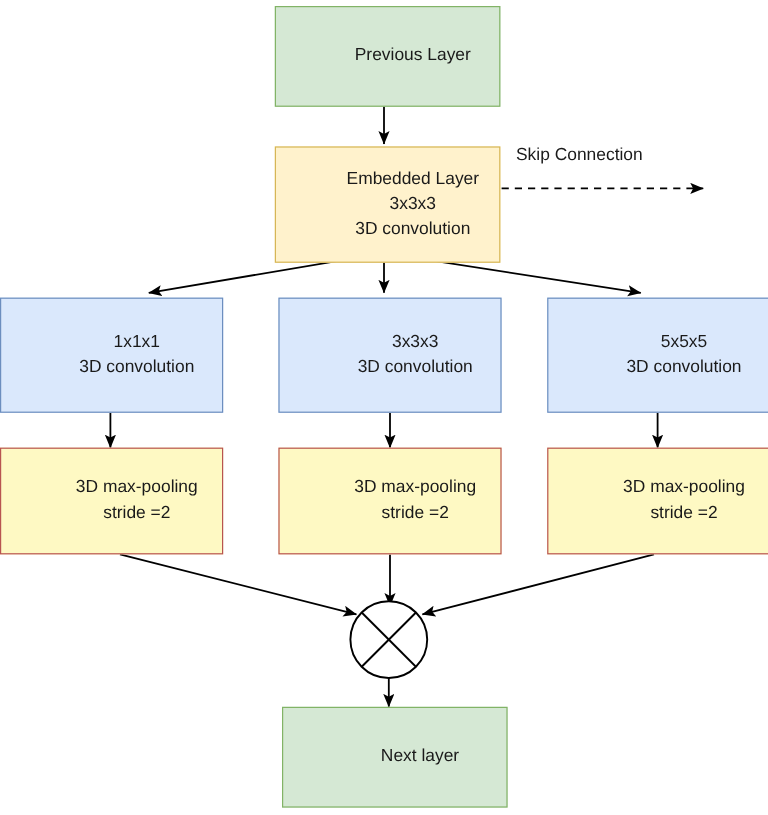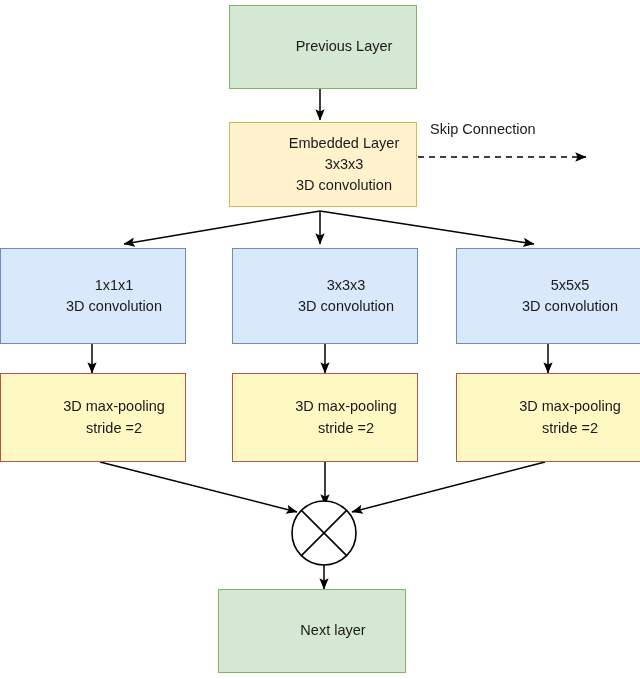--- a/index.html
+++ b/index.html
@@ -98,21 +98,21 @@
     <line x1="301.4" y1="510.4" x2="346.6" y2="555.6" stroke="#000000" stroke-width="1.6"></line>
     <line x1="346.6" y1="510.4" x2="301.4" y2="555.6" stroke="#000000" stroke-width="1.6"></line>
 
     <line x1="324" y1="565" x2="324" y2="589" stroke="#000000" stroke-width="1.5" marker-end="url(#arrow)"></line>
   </svg>
 
   <div class="node node-green" style="left:229px; top:5px; width:188px; height:84px;">
     <span class="line">Previous Layer</span>
   </div>
 
-  <div class="node node-yellow" style="left:229px; top:122px; width:188px; height:85px;">
+  <div class="node node-yellow" style="left:229px; top:122px; width:188px; height:97px;">
     <span class="line">Embedded Layer</span>
     <span class="line">3x3x3</span>
     <span class="line">3D convolution</span>
   </div>
 
   <div class="edge-label" style="left:430px; top:121px;">Skip Connection</div>
 
   <div class="node node-blue" style="left:0px; top:248px; width:186px; height:96px;">
     <span class="line">1x1x1</span>
     <span class="line">3D convolution</span>
@@ -137,17 +137,17 @@
     <span class="line">3D max-pooling</span>
     <span class="line">stride =2</span>
   </div>
 
   <div class="node node-red" style="left:456px; top:373px; width:186px; height:89px;">
     <span class="line">3D max-pooling</span>
     <span class="line">stride =2</span>
   </div>
 
 
-  <div class="node node-green" style="left:218px; top:589px; width:188px; height:84px;">
+  <div class="node node-green" style="left:235px; top:589px; width:188px; height:84px;">
     <span class="line">Next layer</span>
   </div>
 
 </div>
 
 </body></html>

